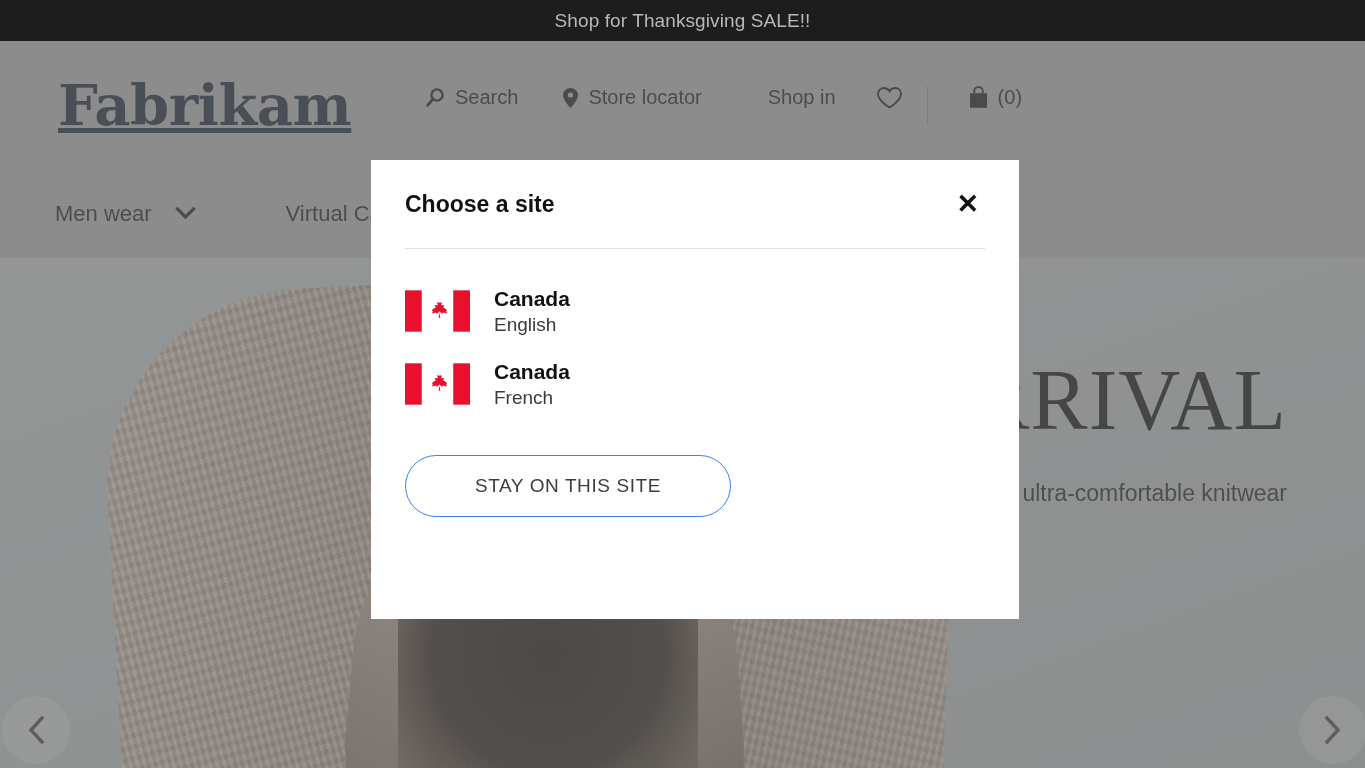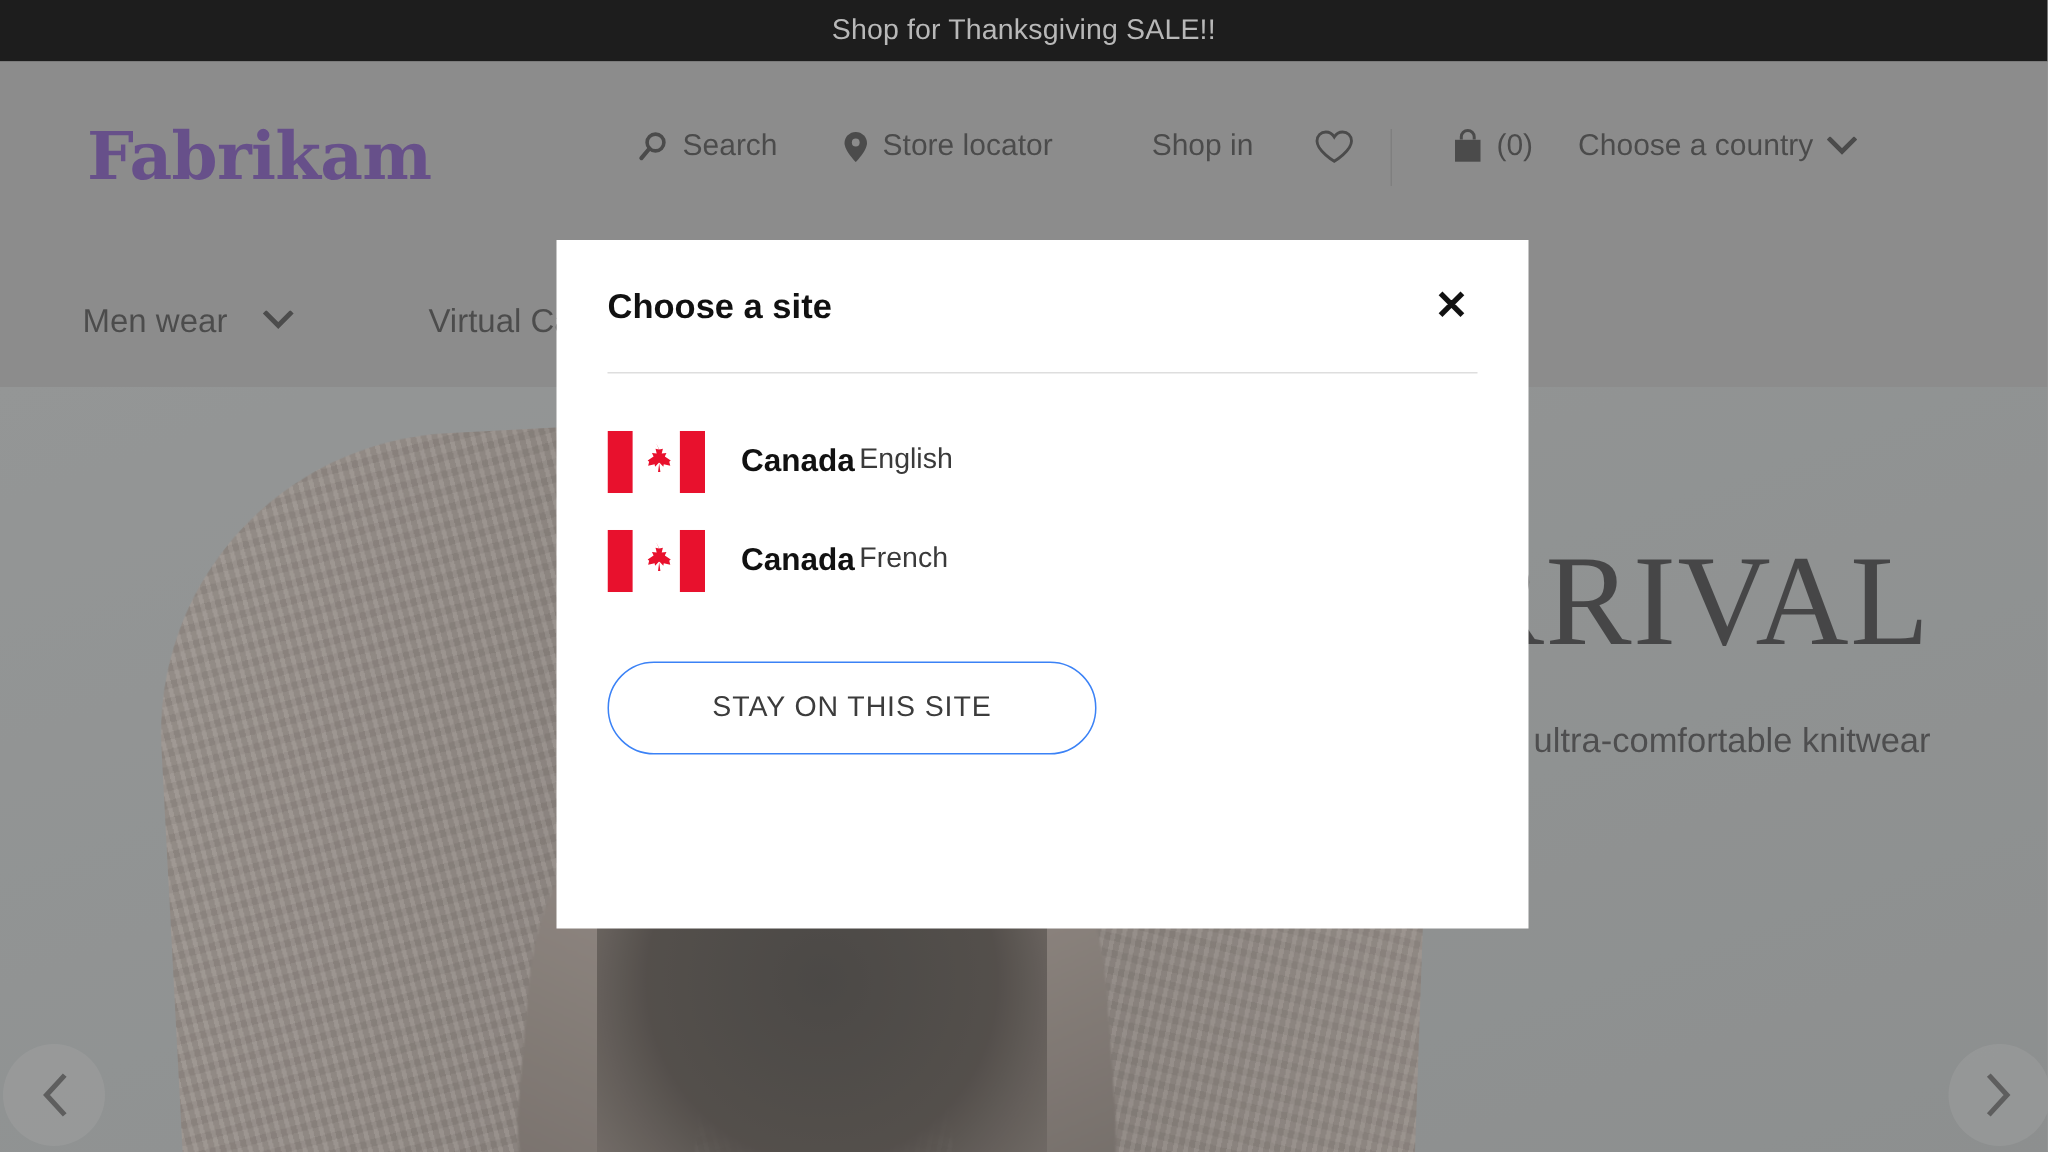--- a/index.html
+++ b/index.html
@@ -31,23 +31,24 @@
   .header {
     position: absolute; top: 0; left: 0;
     width: 1365px; height: 128px;
     background: #9a9a9a;
     display: flex; align-items: center;
   }
   .logo {
     position: absolute; left: 58px; top: 50%; transform: translateY(-50%);
     font-family: "DejaVu Serif", serif;
     font-weight: 700;
-    font-size: 44px;
-    color: #4c1d95;
+    font-size: 56px;
+    color: #0f172a;
     letter-spacing: -.5px;
+    text-decoration: underline;
   }
   .header-actions {
     position: absolute; left: 425px; top: 50%; transform: translateY(-50%);
     display: flex; align-items: flex-start; gap: 2px;
   }
   .hdr-item {
     display: flex; align-items: center; gap: 9px;
     color: #111; font-size: 20px; white-space: nowrap;
   }
   .hdr-gap-1 { margin-right: 42px; }
@@ -212,21 +213,21 @@
     display: flex; align-items: center; gap: 24px;
     padding: 0 34px;
     margin-bottom: 24px;
     cursor: pointer;
   }
   .flag {
     width: 65px; height: 42px;
     background: #fff;
     display: block; flex: 0 0 auto;
   }
-  .site-labels { display: flex; flex-direction: row; gap: 3px; }
+  .site-labels { display: flex; flex-direction: column; gap: 3px; }
   .site-country { font-size: 21px; font-weight: 700; color: #111; line-height: 1.15; }
   .site-lang { font-size: 19px; color: #3a3a3a; line-height: 1.15; }
 
   .stay-btn {
     margin: 22px 0 0 34px;
     width: 326px; height: 62px;
     border: 1px solid #3b82f6;
     border-radius: 34px;
     background: #fff;
     color: #3c3c3c;
@@ -319,28 +320,20 @@
         <div class="hdr-item hdr-gap-5">
           <span class="ico">
             <svg width="21" height="23" viewBox="0 0 21 23">
               <path d="M6.2 7 V5.2 C6.2 2.9 8.1 1 10.5 1 C12.9 1 14.8 2.9 14.8 5.2 V7" stroke="#111" stroke-width="2" fill="none"></path>
               <rect x="2" y="7.2" width="17" height="14.6" fill="#111"></rect>
             </svg>
           </span>
           <span>(0)</span>
         </div>
 
-        <div class="hdr-item">
-          <span>Choose a country</span>
-          <span class="ico">
-            <svg width="20" height="13" viewBox="0 0 20 13" fill="none">
-              <path d="M2 2 L10 10 L18 2" stroke="#111" stroke-width="3.1" stroke-linecap="square"></path>
-            </svg>
-          </span>
-        </div>
 
       </div>
     </div>
 
     <div class="nav">
       <div class="nav-item nav-i1">
         <span>Men wear</span>
         <span class="ico">
           <svg width="21" height="13" viewBox="0 0 20 13" fill="none">
               <path d="M2 2 L10 10 L18 2" stroke="#141414" stroke-width="3.2" stroke-linecap="square"></path>

